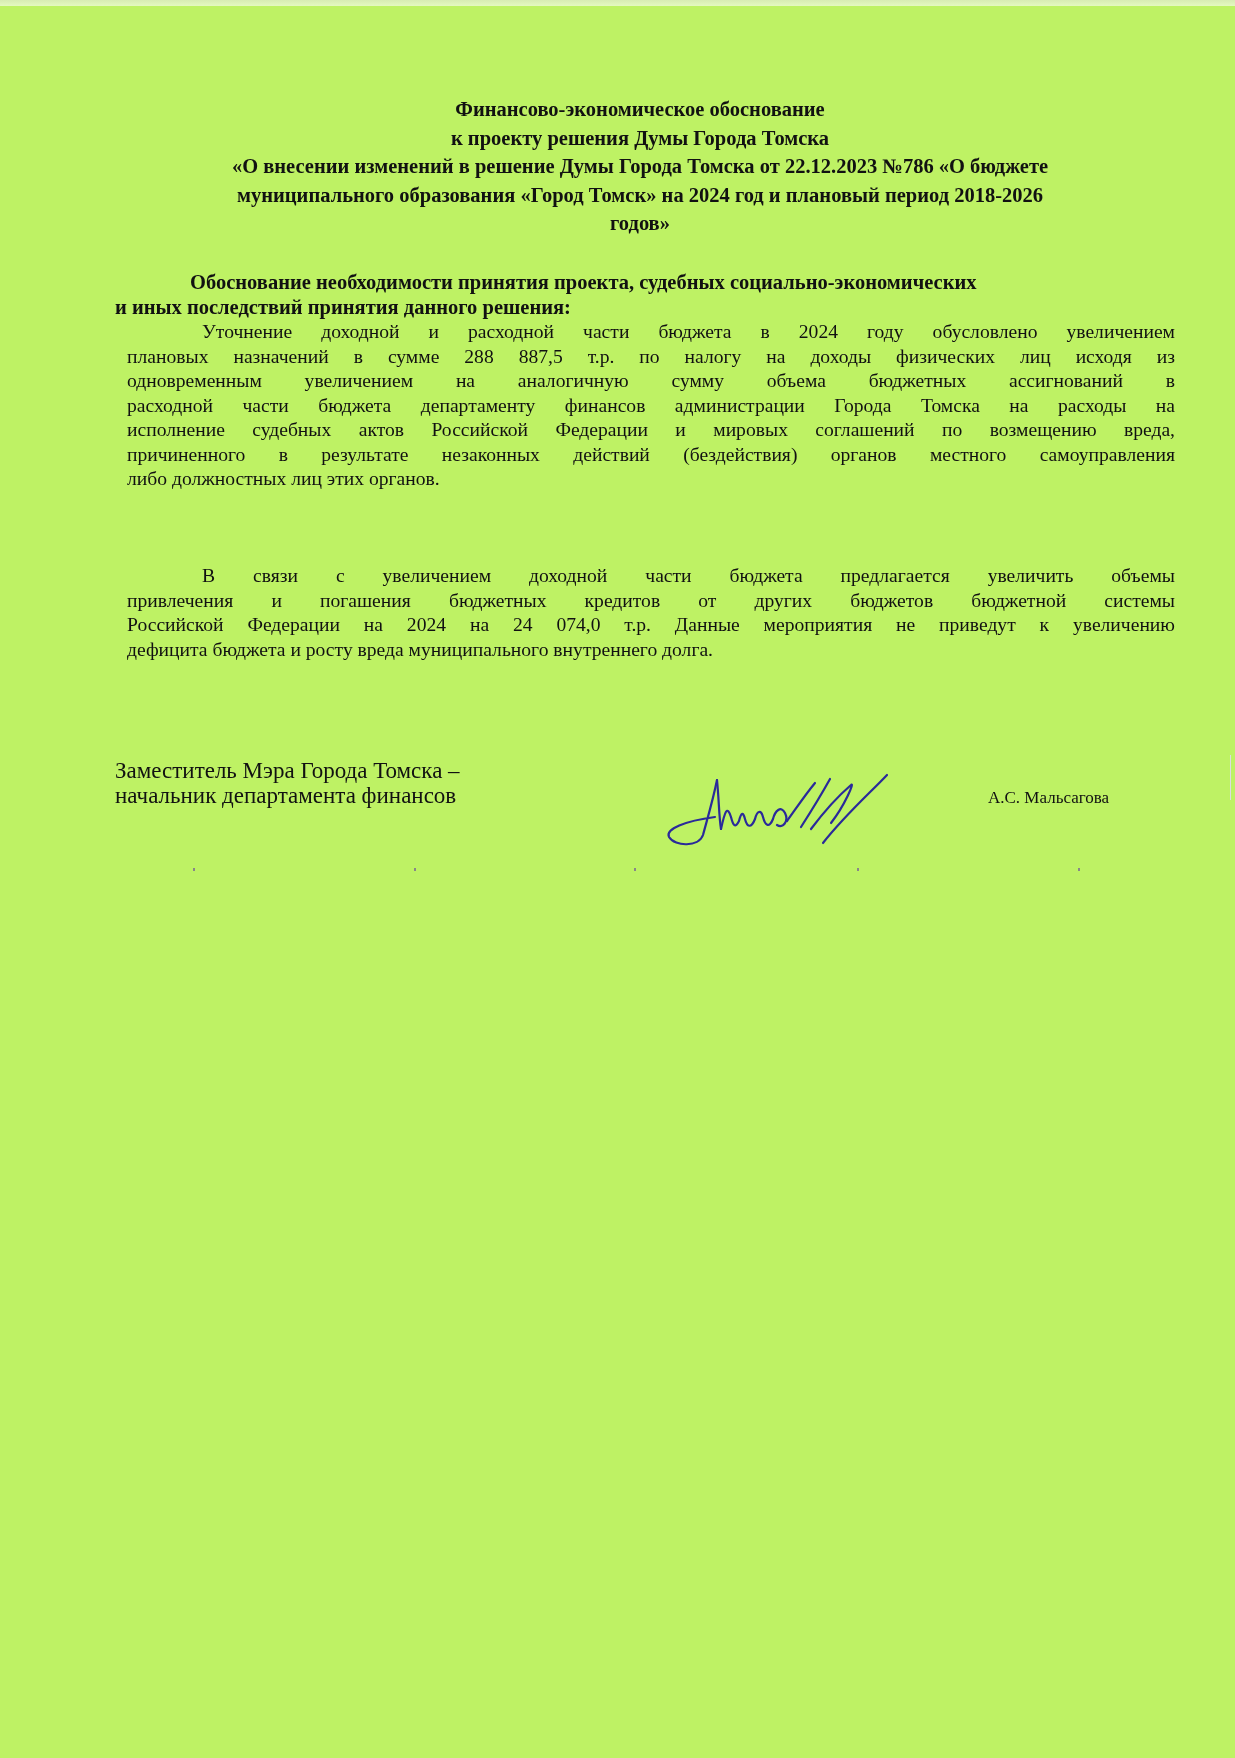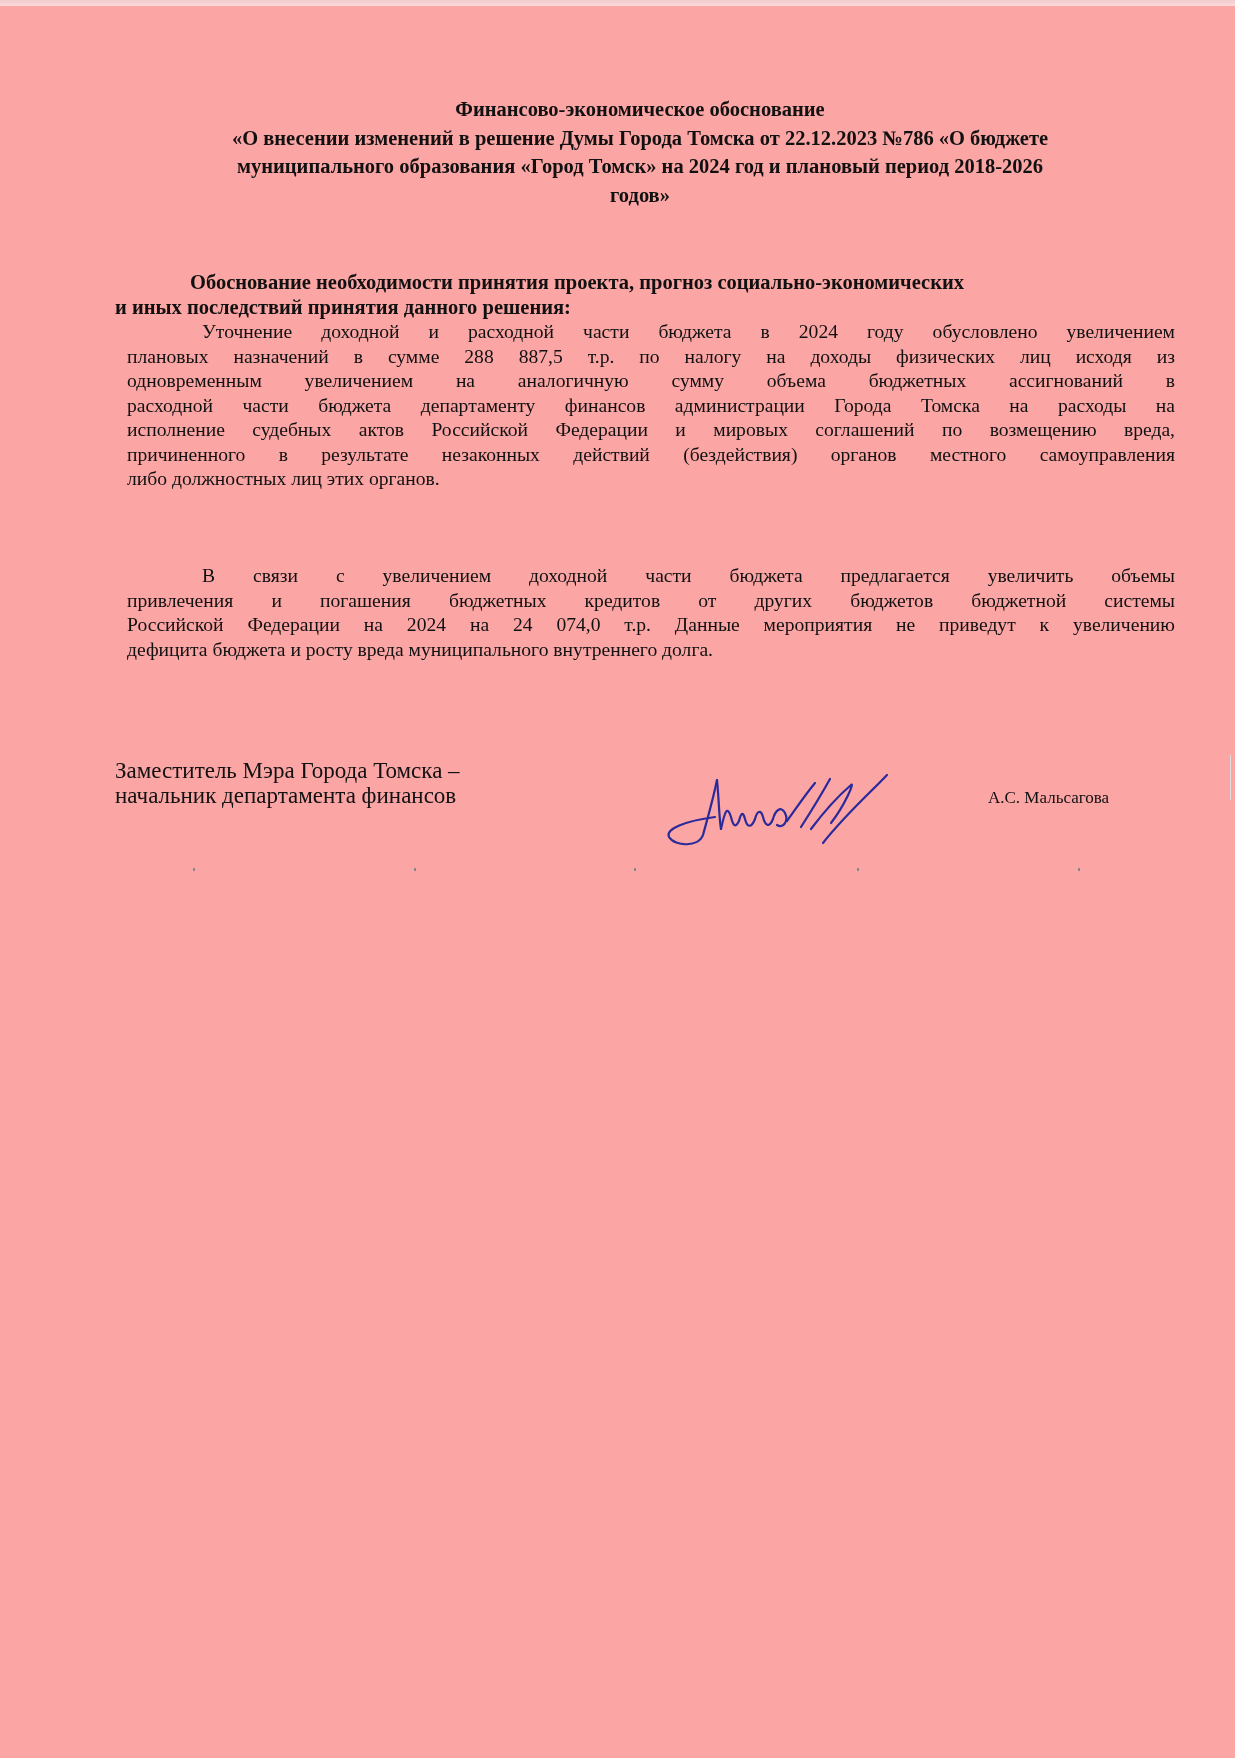--- a/index.html
+++ b/index.html
@@ -1,18 +1,18 @@
 <!DOCTYPE html>
 <html><head>
   <meta charset="utf-8">
   <style>
     html, body { margin: 0; padding: 0; background: #ffffff; }
     body { width: 1235px; height: 1758px; position: relative; overflow: hidden;
            font-family: "Liberation Serif", "DejaVu Serif", serif; color: #111111; }
-    .page { position: absolute; left: 0; top: 0; width: 1235px; height: 1758px; background: #fca5a5; }
+    .page { position: absolute; left: 0; top: 0; width: 1235px; height: 1758px; background: #bef264; }
     .title-block { position: absolute; left: 105px; width: 1070px; top: 95px; text-align: center;
                    font-weight: bold; font-size: 20.5px; line-height: 28.5px; }
     .title-block div { white-space: nowrap; }
     .section-heading { position: absolute; left: 115px; width: 1060px; top: 270px;
                        font-weight: bold; font-size: 20.5px; line-height: 24.5px; }
     .section-heading .indent { padding-left: 75px; }
     .body-text { position: absolute; left: 115px; width: 1060px; font-size: 19.6px; line-height: 24.5px; }
     .para1 { top: 320px; }
     .para2 { top: 564px; }
     .line { display: block; text-align: justify; text-align-last: justify; white-space: nowrap; height: 24.5px; overflow: visible; margin-left: 12px; }
@@ -28,27 +28,28 @@
                 background: linear-gradient(#e8e8e8, #fefefe); opacity: .6; }
   </style>
 </head>
 <body>
 
 <div class="page">
   <div class="scan-top"></div>
 
   <div class="title-block">
     <div>Финансово-экономическое обоснование</div>
+    <div>к проекту решения Думы Города Томска</div>
     <div>«О внесении изменений в решение Думы Города Томска от 22.12.2023 №786  «О бюджете</div>
     <div>муниципального образования «Город Томск» на 2024 год и плановый период 2018-2026</div>
     <div>годов»</div>
   </div>
 
   <div class="section-heading">
-    <div class="indent">Обоснование необходимости принятия проекта, прогноз социально-экономических</div>
+    <div class="indent">Обоснование необходимости принятия проекта, судебных социально-экономических</div>
     <div>и иных последствий принятия данного решения:</div>
   </div>
 
   <div class="body-text para1">
     <span class="line first">Уточнение доходной и расходной части бюджета в 2024 году обусловлено увеличением</span>
     <span class="line">плановых назначений в сумме 288 887,5 т.р. по налогу на доходы физических лиц исходя из</span>
     <span class="line">одновременным увеличением на аналогичную сумму объема бюджетных ассигнований в</span>
     <span class="line">расходной части бюджета департаменту финансов администрации Города Томска на расходы на</span>
     <span class="line">исполнение судебных актов Российской Федерации и мировых соглашений по возмещению вреда,</span>
     <span class="line">причиненного в результате незаконных действий (бездействия) органов местного самоуправления</span>

